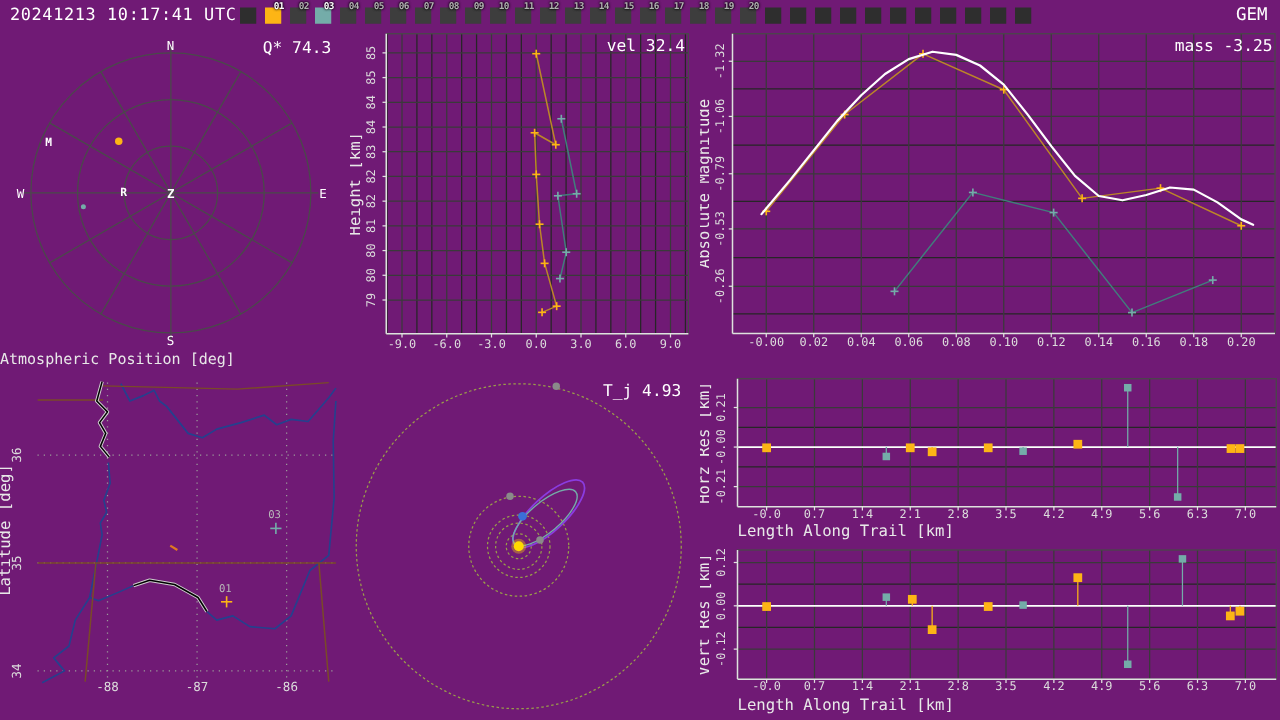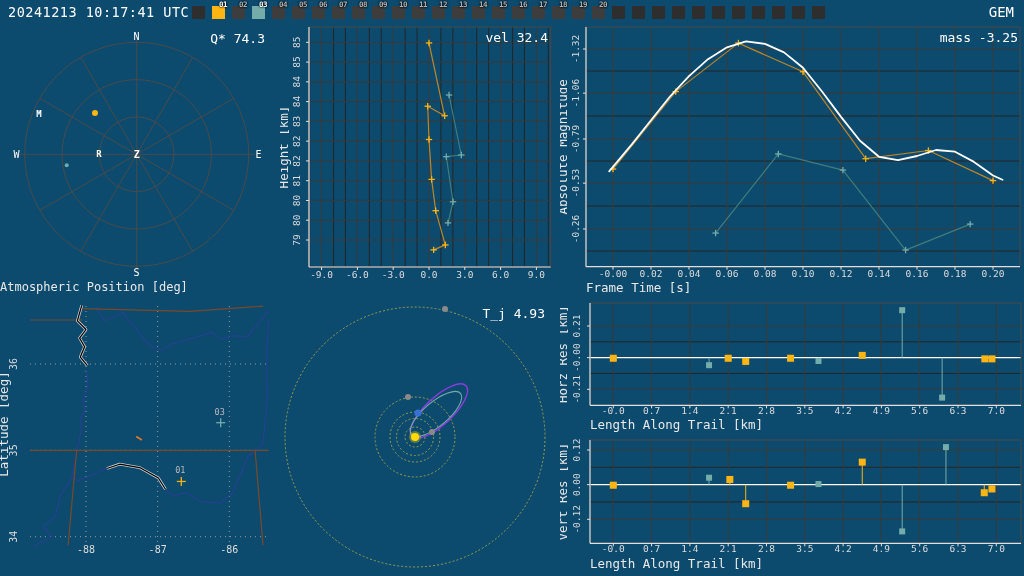--- a/index.html
+++ b/index.html
@@ -1,16 +1,16 @@
 <!DOCTYPE html>
 <html><head>
 <meta charset="utf-8">
 <style>
   html,body{margin:0;padding:0;background:#000;}
-  #screen{position:relative;width:1024px;height:576px;background:#0c4a6e;overflow:hidden;
+  #screen{position:relative;width:1024px;height:576px;background:#701a75;overflow:hidden;
           font-family:"DejaVu Sans Mono","Liberation Mono",monospace;color:#e8e8e8;}
   .panel{position:absolute;}
   .ptitle{position:absolute;font-size:13px;color:#fff;white-space:pre;z-index:5;}
   .caption{position:absolute;font-size:12.5px;color:#e8e8e8;white-space:pre;z-index:5;}
   #header{position:absolute;left:0;top:0;width:1024px;height:24px;}
   #timestamp{position:absolute;left:8px;top:4px;font-size:13.5px;color:#fff;letter-spacing:.5px;}
   #shower{position:absolute;right:10px;top:4px;font-size:14px;color:#fff;}
   .stwrap{position:absolute;width:20px;height:24px;top:0;}
   .stsq{position:absolute;left:0;top:6px;width:13px;height:13px;}
   .stlab{position:absolute;left:7px;top:0px;font-size:7.5px;font-weight:bold;letter-spacing:-0.5px;
@@ -358,21 +358,20 @@
         <text x="19" y="69.15094339622641" fill="#dcdcdc" font-size="9.5" text-anchor="middle" transform="rotate(-90 19 69.15094339622641)">-1.06</text>
         <line x1="23" y1="115" x2="26" y2="115" stroke="#e0e0e0" stroke-width="1"></line>
         <text x="19" y="115" fill="#dcdcdc" font-size="9.5" text-anchor="middle" transform="rotate(-90 19 115)">-0.79</text>
         <line x1="23" y1="159.15094339622644" x2="26" y2="159.15094339622644" stroke="#e0e0e0" stroke-width="1"></line>
         <text x="19" y="159.15094339622644" fill="#dcdcdc" font-size="9.5" text-anchor="middle" transform="rotate(-90 19 159.15094339622644)">-0.53</text>
         <line x1="23" y1="205" x2="26" y2="205" stroke="#e0e0e0" stroke-width="1"></line>
         <text x="19" y="205" fill="#dcdcdc" font-size="9.5" text-anchor="middle" transform="rotate(-90 19 205)">-0.26</text>
         <text x="7" y="122.85" fill="#e8e8e8" font-size="12.5" text-anchor="middle" transform="rotate(-90 7 122.85)">Absolute Magnitude</text>
       </svg>
     <div class="ptitle" style="right:6px;top:6px;">mass -3.25</div>
-    <div class="caption" style="left:26px;width:434px;top:256px;">Frame Time [s]</div>
   </div>
 
   <div class="panel" style="left:0;top:296px;width:280px;height:280px;">
     <svg id="svg-map" width="280" height="280" viewBox="0 0 280 280">
         <line x1="86" y1="10" x2="86" y2="249" stroke="#9a9a9a" stroke-width="1" stroke-dasharray="1,4"></line>
         <line x1="157.65" y1="10" x2="157.65" y2="249" stroke="#9a9a9a" stroke-width="1" stroke-dasharray="1,4"></line>
         <line x1="229.3" y1="10" x2="229.3" y2="249" stroke="#9a9a9a" stroke-width="1" stroke-dasharray="1,4"></line>
         <line x1="30" y1="68" x2="268" y2="68" stroke="#9a9a9a" stroke-width="1" stroke-dasharray="1,4"></line>
         <line x1="30" y1="154.35" x2="268" y2="154.35" stroke="#9a9a9a" stroke-width="1" stroke-dasharray="1,4"></line>
         <line x1="30" y1="240.7" x2="268" y2="240.7" stroke="#9a9a9a" stroke-width="1" stroke-dasharray="1,4"></line>

